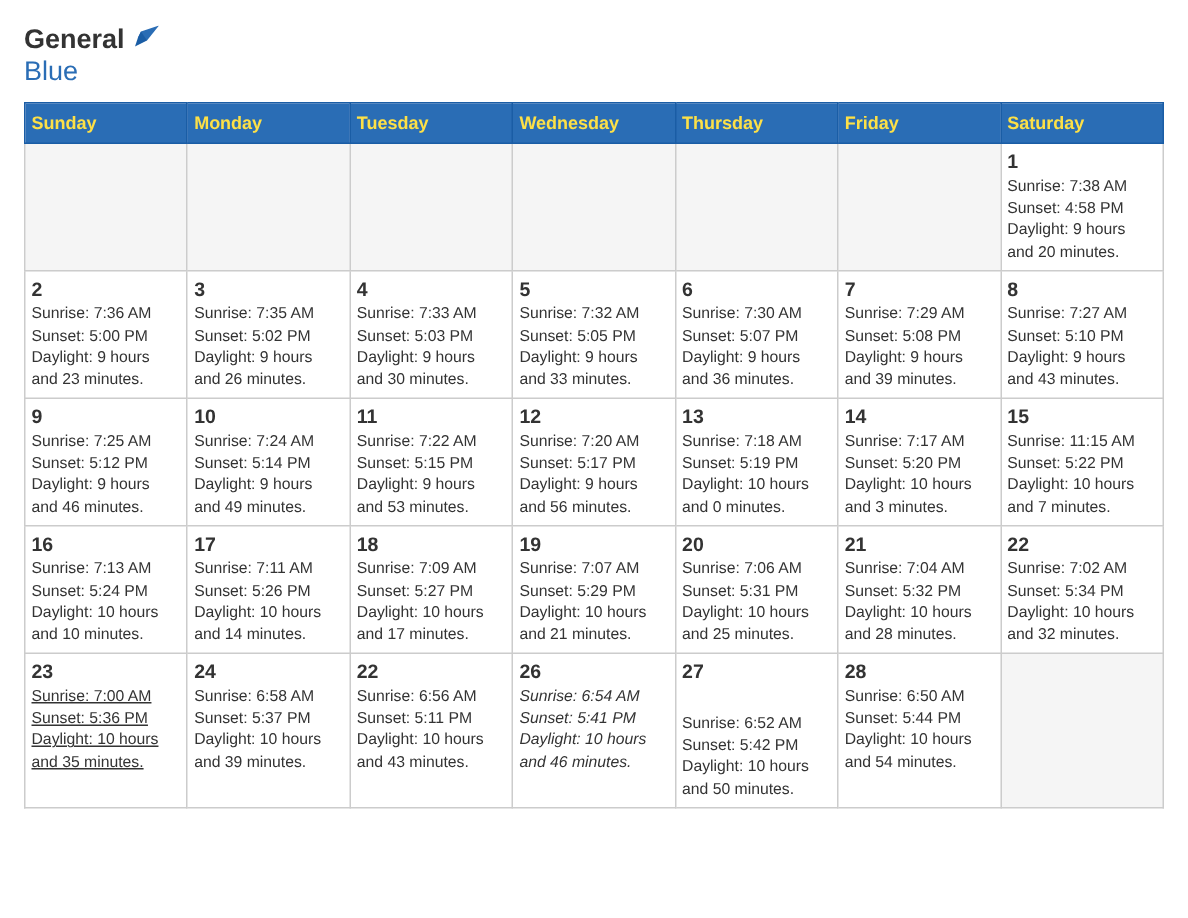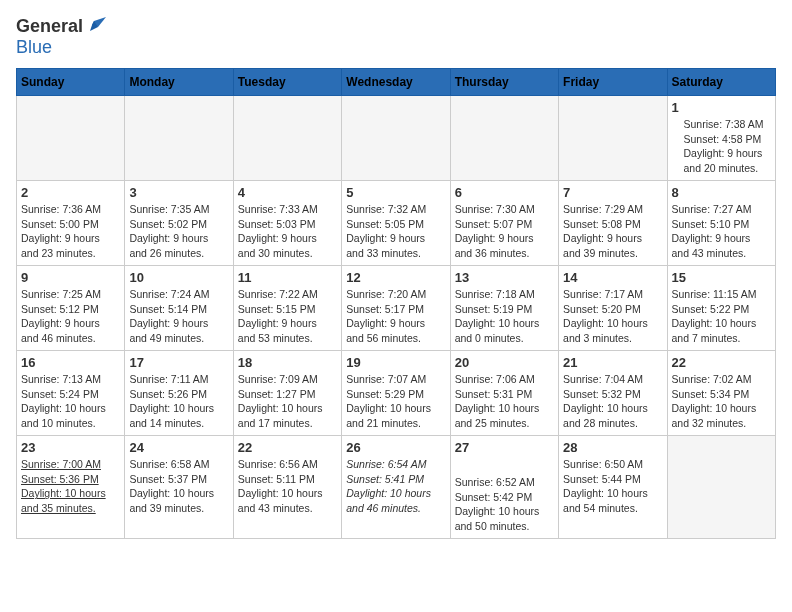--- a/index.html
+++ b/index.html
@@ -33,21 +33,21 @@
       font-size: 14px;
       color: #555;
     }
     .calendar {
       width: 100%;
       border-collapse: collapse;
       font-size: 11px;
     }
     .calendar th {
       background: #2a6db5;
-      color: #000000;
+      color: #fde047;
       padding: 6px 4px;
       text-align: left;
       font-size: 12px;
       font-weight: bold;
       border: 1px solid #1a5da5;
     }
     .calendar td {
       border: 1px solid #ccc;
       vertical-align: top;
       padding: 4px;
@@ -108,21 +108,21 @@
   <tbody id="calendar-body">
   <tr>
         <td class="empty"></td>
         <td class="empty"></td>
         <td class="empty"></td>
         <td class="empty"></td>
         <td class="empty"></td>
         <td class="empty"></td>
         <td>
           <span class="day-number">1</span>
-          <div class="day-info" style="white-space: pre-line; margin-left: 12px;">Sunrise: 7:38 AM
+          <div class="day-info" style="white-space: pre-line;">Sunrise: 7:38 AM
 Sunset: 4:58 PM
 Daylight: 9 hours
 and 20 minutes.</div>
         </td>
       </tr>
       <tr>
         <td>
           <span class="day-number">2</span>
           <div class="day-info" style="white-space: pre-line;">Sunrise: 7:36 AM
 Sunset: 5:00 PM
@@ -234,21 +234,21 @@
         <td>
           <span class="day-number">17</span>
           <div class="day-info" style="white-space: pre-line;">Sunrise: 7:11 AM
 Sunset: 5:26 PM
 Daylight: 10 hours
 and 14 minutes.</div>
         </td>
         <td>
           <span class="day-number">18</span>
           <div class="day-info" style="white-space: pre-line;">Sunrise: 7:09 AM
-Sunset: 1:27 PM
+Sunset: 5:27 PM
 Daylight: 10 hours
 and 17 minutes.</div>
         </td>
         <td>
           <span class="day-number">19</span>
           <div class="day-info" style="white-space: pre-line;">Sunrise: 7:07 AM
 Sunset: 5:29 PM
 Daylight: 10 hours
 and 21 minutes.</div>
         </td>

